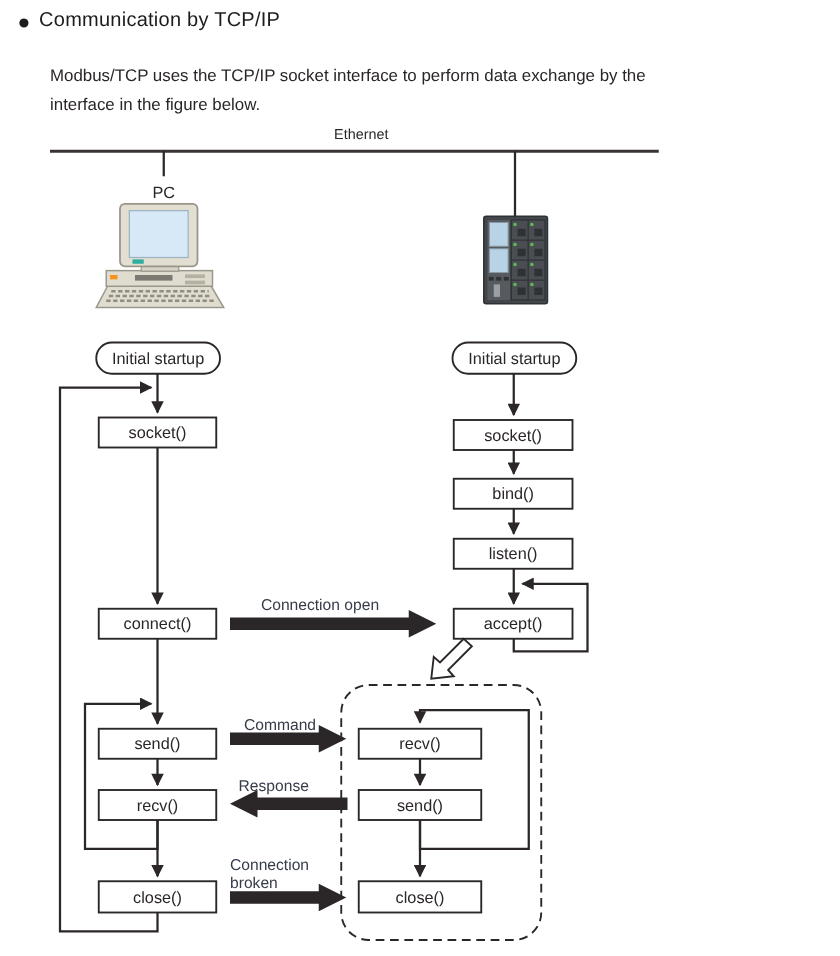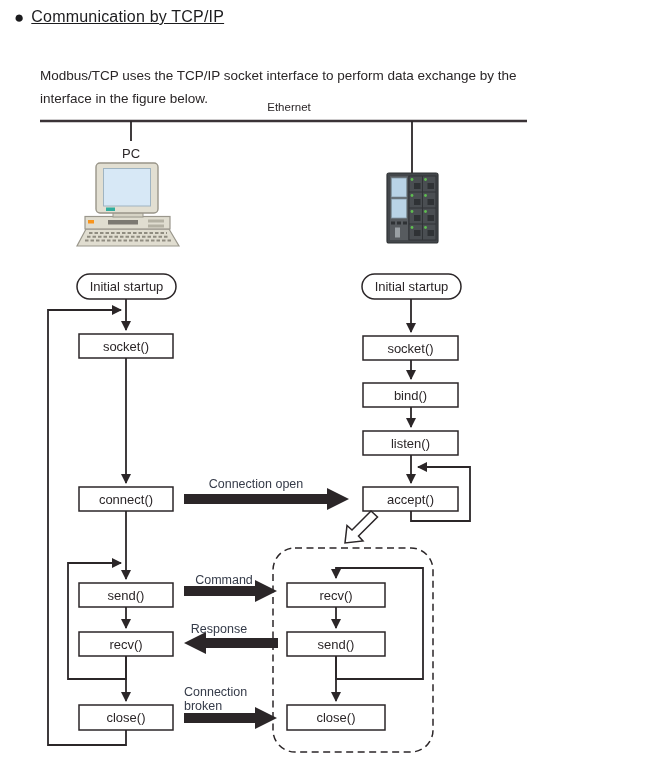--- a/index.html
+++ b/index.html
@@ -1,21 +1,21 @@
 <!DOCTYPE html>
 <html><head>
 <meta charset="utf-8">
 <style>
   html,body{margin:0;padding:0;background:#fff;}
   body{font-family:"Liberation Sans",sans-serif;}
   .page{position:relative;width:672px;height:765px;background:#fff;overflow:hidden;}
   .doc-header{position:absolute;left:14px;top:8px;display:flex;align-items:center;gap:7px;color:#1c1c1e;}
   .doc-header .bullet{font-size:17px;line-height:1;}
-  .doc-header .title{font-size:16px;letter-spacing:0.2px;text-decoration:underline;}
-  .intro{position:absolute;left:40px;top:64px;font-size:13.5px;line-height:23px;color:#2a2627;}
+  .doc-header .title{font-size:16px;letter-spacing:0.2px;}
+  .intro{position:absolute;left:40px;top:49px;font-size:13.5px;line-height:23px;color:#2a2627;}
   svg{position:absolute;left:0;top:0;}
   svg text{font-family:"Liberation Sans",sans-serif;fill:#2b2628;font-size:13px;}
   .node{fill:#fff;stroke:#2b2628;stroke-width:1.5;}
   .wire{stroke:#2b2628;stroke-width:1.8;fill:none;}
   .bus{stroke:#3a3336;stroke-width:2.4;}
   .thick{fill:#2b2628;stroke:none;}
   .msg{fill:#353b49;font-size:12.5px;}
   .small{font-size:11.5px;}
 </style>
 </head>

